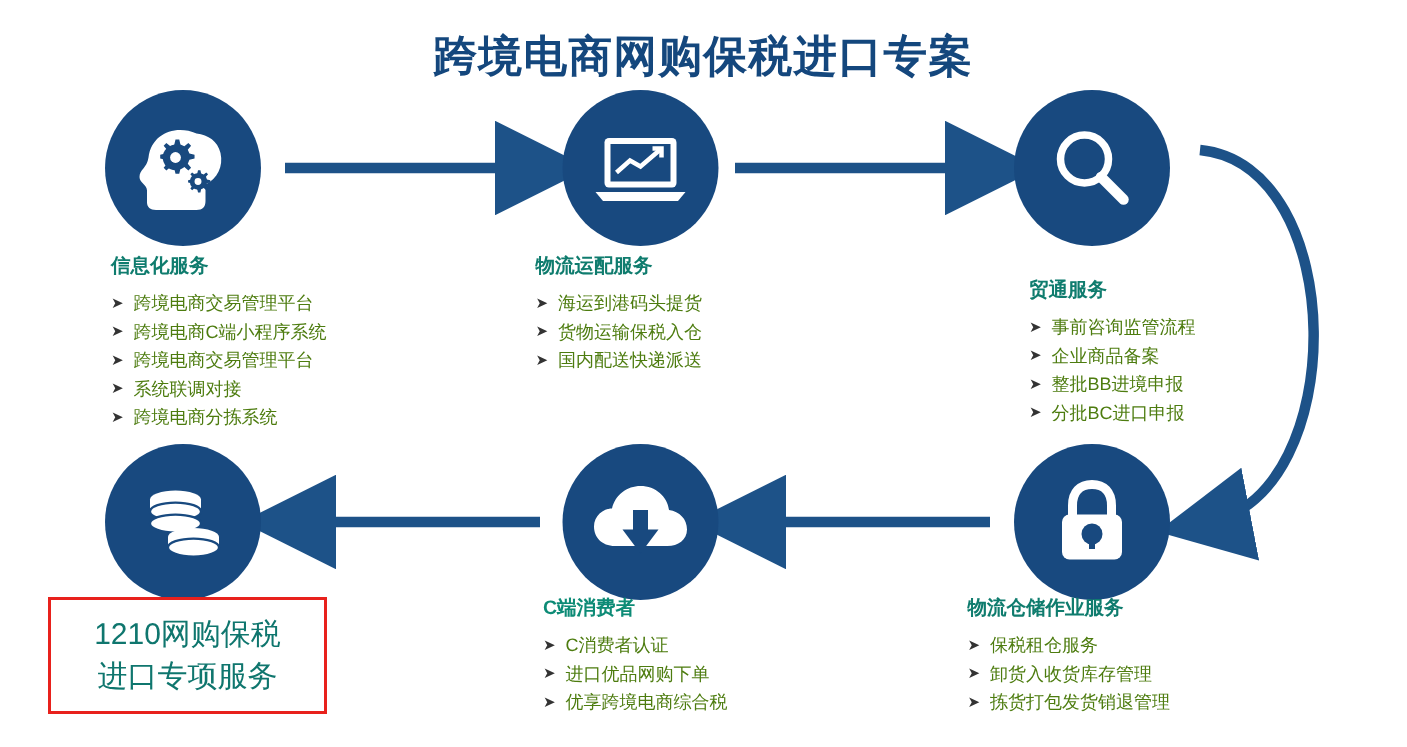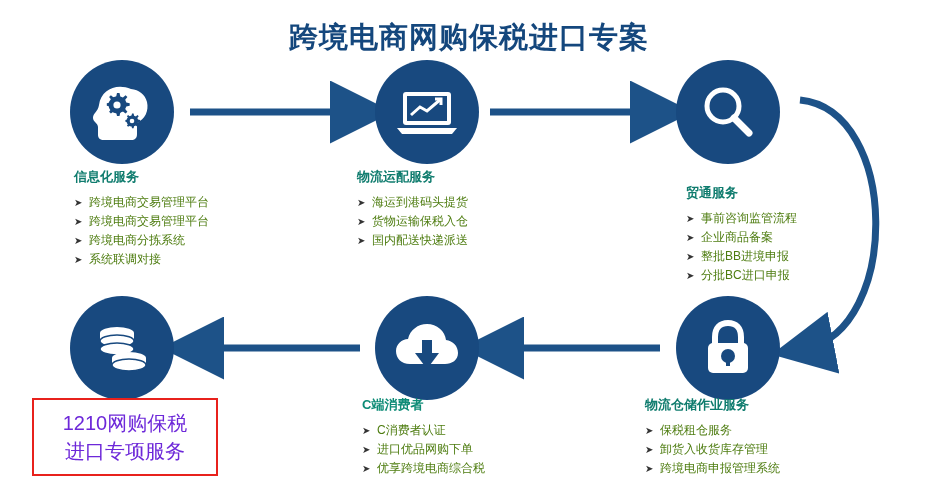--- a/index.html
+++ b/index.html
@@ -99,21 +99,21 @@
     height: 78px;
     border: 2px solid #e8211c;
     display: flex;
     flex-direction: column;
     align-items: center;
     justify-content: center;
     box-sizing: border-box;
   }
   #note-box div {
     font-size: 20px;
-    color: #6d28d9;
+    color: #0f766e;
     line-height: 28px;
     white-space: nowrap;
   }
 </style>
 </head>
 <body>
 
 <div id="page">
 
   <div id="title">跨境电商网购保税进口专案</div>
@@ -146,23 +146,24 @@
         <circle cx="41" cy="38" r="5.5" fill="#18497f"></circle>
         <path d="M41 30.5 l1.6 0 .5 2.2 1.7.7 1.7-1.4 1.2 1.2 -1.4 1.7 .7 1.7 2.2 .5 0 1.6 -2.2 .5 -.7 1.7 1.4 1.7 -1.2 1.2 -1.7-1.4 -1.7 .7 -.5 2.2 -1.6 0 -.5-2.2 -1.7-.7 -1.7 1.4 -1.2-1.2 1.4-1.7 -.7-1.7 -2.2-.5 0-1.6 2.2-.5 .7-1.7 -1.4-1.7 1.2-1.2 1.7 1.4 1.7-.7 Z" fill="#18497f"></path>
         <circle cx="41" cy="38" r="2.3" fill="#ffffff"></circle>
       </svg>
     </span>
   </div>
   <div class="block" style="left:74px; top:168px;">
     <div class="block-title">信息化服务</div>
     <ul class="bullets">
       <li>跨境电商交易管理平台</li>
+      <li>跨境电商C端小程序系统</li>
       <li>跨境电商交易管理平台</li>
+      <li>系统联调对接</li>
       <li>跨境电商分拣系统</li>
-      <li>系统联调对接</li>
     </ul>
   </div>
 
   <div class="circle" style="left:375px; top:60px;">
     <span>
       <svg width="64" height="50" viewBox="0 0 64 50">
         <rect x="8" y="5" width="48" height="33" rx="3" fill="#ffffff"></rect>
         <rect x="12" y="9" width="40" height="25" fill="#18497f"></rect>
         <polyline points="16,28 25,20 32,24 46,12" fill="none" stroke="#ffffff" stroke-width="3"></polyline>
         <polyline points="40,12 46,12 46,18" fill="none" stroke="#ffffff" stroke-width="3"></polyline>
@@ -205,21 +206,21 @@
         <circle cx="26" cy="36" r="7" fill="#18497f"></circle>
         <rect x="24" y="36" width="4" height="10" fill="#18497f"></rect>
       </svg>
     </span>
   </div>
   <div class="block" style="left:645px; top:396px;">
     <div class="block-title">物流仓储作业服务</div>
     <ul class="bullets">
       <li>保税租仓服务</li>
       <li>卸货入收货库存管理</li>
-      <li>跨境电商申报管理系统</li>
+      <li>拣货打包发货销退管理</li>
     </ul>
   </div>
 
   <div class="circle" style="left:375px; top:296px;">
     <span>
       <svg width="66" height="52" viewBox="0 0 66 52">
         <path d="M16 42 C7 42 2 36 2 29 C2 22 8 17 14 17 C16 8 24 2 33 2 C43 2 51 9 52 18 C59 19 64 24 64 31 C64 38 58 42 51 42 Z" fill="#ffffff"></path>
         <rect x="28" y="18" width="10" height="16" fill="#18497f"></rect>
         <path d="M21 31 L45 31 L33 47 Z" fill="#18497f"></path>
       </svg>

